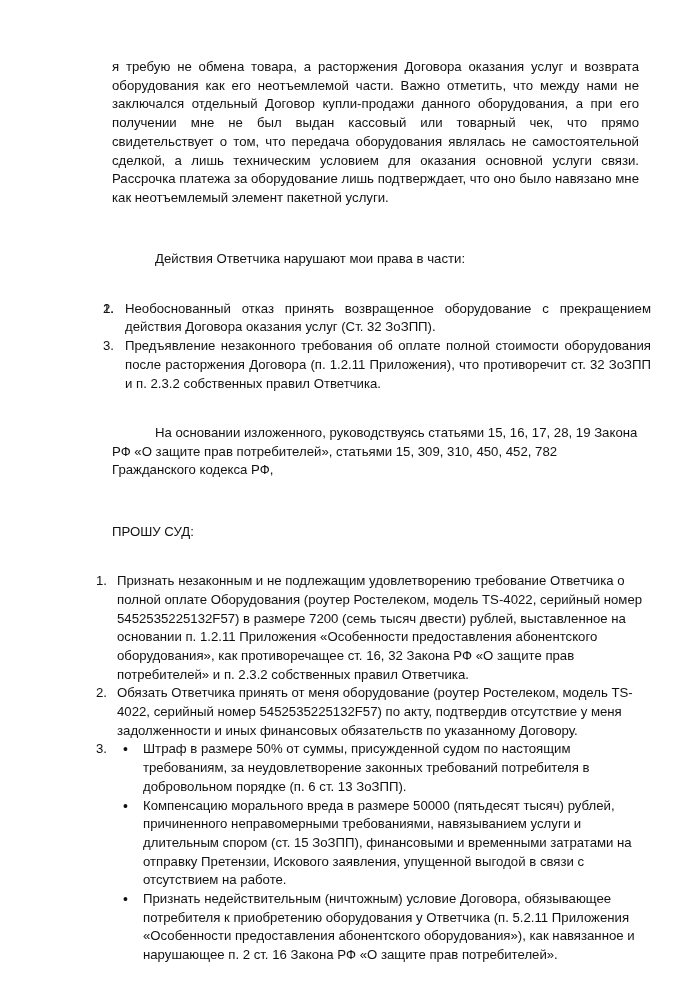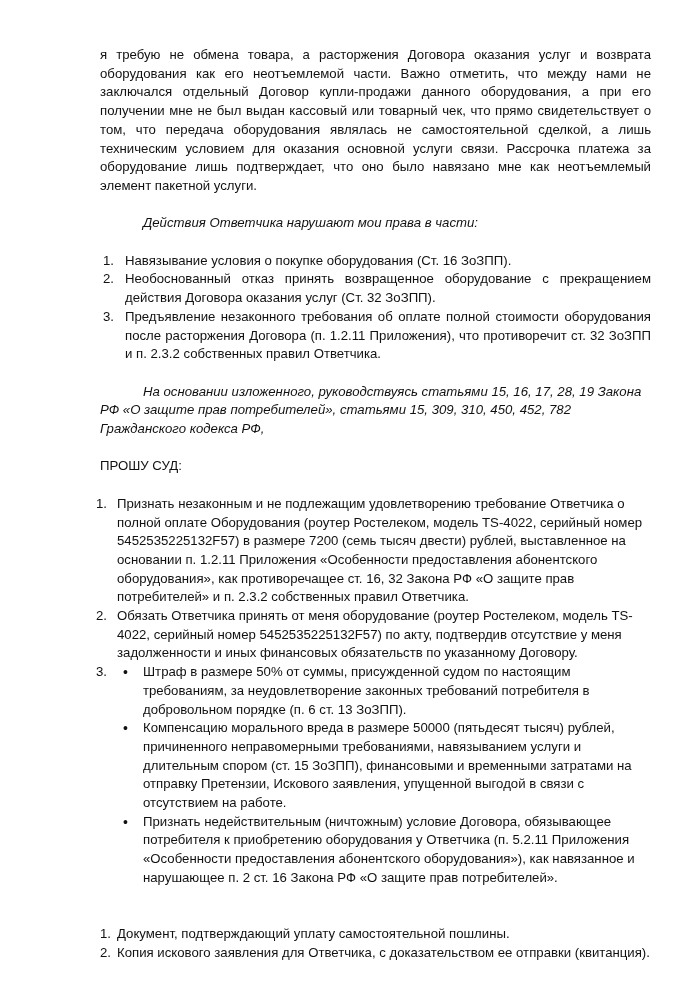--- a/index.html
+++ b/index.html
@@ -1,42 +1,42 @@
 <!DOCTYPE html>
 <html><head>
 <meta charset="utf-8">
 <style>
   html, body { margin: 0; padding: 0; background: #ffffff; }
   body { width: 700px; height: 990px; overflow: hidden; position: relative;
          font-family: "Liberation Sans", "DejaVu Sans", sans-serif; color: #111111; }
   .page { position: absolute; left: 100px; top: 46px; width: 551px; font-size: 13.2px; line-height: 18.7px; }
   .just { text-align: justify; text-align-last: left; }
-  p { margin: 0; }
-  .indent { text-indent: 43px; font-style: italic; }
+  p { margin: 12px; }
+  .indent { text-indent: 43px; }
   .gap { height: 18.7px; }
   ol, ul { margin: 0; padding: 0; list-style: none; }
   .list1 li { position: relative; padding-left: 25px; text-align: justify; }
   .list1 li .num { position: absolute; left: 3px; top: 0; }
   .list2 li { position: relative; padding-left: 17px; }
   .list2 li .num { position: absolute; left: -4px; top: 0; }
   .list2 ul li { position: relative; padding-left: 26px; margin-left: 0; }
   .list2 ul li .bullet { position: absolute; left: 6px; top: 0; font-size: 14px; }
   .list3 li { position: relative; padding-left: 17px; }
   .list3 li .num { position: absolute; left: 0; top: 0; }
 </style>
 </head>
 <body>
 
 <div class="page">
   <p class="just">я требую не обмена товара, а расторжения Договора оказания услуг и возврата оборудования как его неотъемлемой части. Важно отметить, что между нами не заключался отдельный Договор купли-продажи данного оборудования, а при его получении мне не был выдан кассовый или товарный чек, что прямо свидетельствует о том, что передача оборудования являлась не самостоятельной сделкой, а лишь техническим условием для оказания основной услуги связи. Рассрочка платежа за оборудование лишь подтверждает, что оно было навязано мне как неотъемлемый элемент пакетной услуги.</p>
   <div class="gap"></div>
   <p class="indent">Действия Ответчика нарушают мои права в части:</p>
   <div class="gap"></div>
   <ol class="list1">
-    <li><span class="num">1.</span><span>Навязывание условия о покупке оборудования (Ст. 16 ЗоЗПП).</span></li>
+    <li><span class="num">1.</span></li>
     <li><span class="num">2.</span><span>Необоснованный отказ принять возвращенное оборудование с прекращением действия Договора оказания услуг (Ст. 32 ЗоЗПП).</span></li>
     <li><span class="num">3.</span><span>Предъявление незаконного требования об оплате полной стоимости оборудования после расторжения Договора (п. 1.2.11 Приложения), что противоречит ст. 32 ЗоЗПП и п. 2.3.2 собственных правил Ответчика.</span></li>
   </ol>
   <div class="gap"></div>
   <p class="indent">На основании изложенного, руководствуясь статьями 15, 16, 17, 28, 19 Закона РФ «О защите прав потребителей», статьями 15, 309, 310, 450, 452, 782 Гражданского кодекса РФ,</p>
   <div class="gap"></div>
   <p>ПРОШУ СУД:</p>
   <div class="gap"></div>
   <ol class="list2">
     <li><span class="num">1.</span><span>Признать незаконным и не подлежащим удовлетворению требование Ответчика о полной оплате Оборудования (роутер Ростелеком, модель TS-4022, серийный номер 5452535225132F57) в размере 7200 (семь тысяч двести) рублей, выставленное на основании п. 1.2.11 Приложения «Особенности предоставления абонентского оборудования», как противоречащее ст. 16, 32 Закона РФ «О защите прав потребителей» и п. 2.3.2 собственных правил Ответчика.</span></li>

